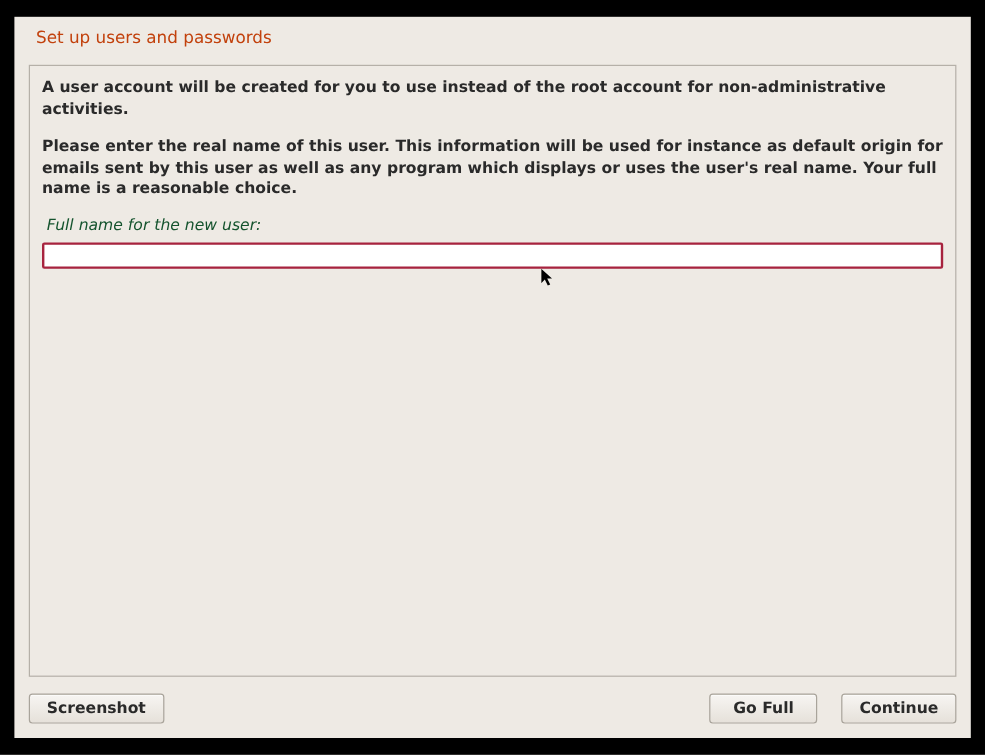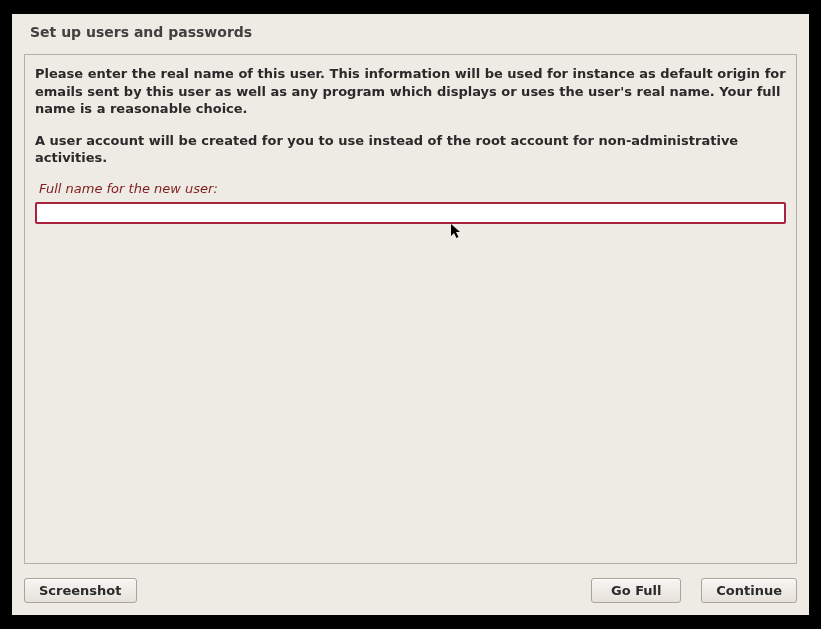--- a/index.html
+++ b/index.html
@@ -25,22 +25,22 @@
       bottom: 14px;
       background: #eeeae4;
       display: flex;
       flex-direction: column;
     }
     .header {
       padding: 10px 18px 14px;
     }
     .header h1 {
       font-size: 14px;
-      font-weight: bold;
-      color: #404040;
+      font-weight: normal;
+      color: #c2410c;
     }
     .content-pane {
       margin: 0 12px;
       flex: 1;
       background: #eeeae4;
       border: 1px solid #b5b0a8;
       padding: 10px 10px;
       display: flex;
       flex-direction: column;
     }
@@ -50,21 +50,21 @@
       color: #2a2a2a;
       line-height: 1.35;
       margin-bottom: 14px;
     }
     .desc-bold p + p {
       margin-top: 14px;
     }
     .field-label {
       font-style: italic;
       font-size: 13px;
-      color: #7f1d1d;
+      color: #14532d;
       margin: 0 0 6px 4px;
     }
     .text-input {
       width: 100%;
       height: 22px;
       background: #fff;
       border: 2px solid #a7233e;
       border-radius: 2px;
       padding: 1px 4px;
       font-size: 13px;
@@ -109,22 +109,22 @@
 </head>
 <body>
 
 <div class="window">
   <div class="header">
     <h1>Set up users and passwords</h1>
   </div>
 
   <div class="content-pane">
     <div class="desc-bold">
+      <p>A user account will be created for you to use instead of the root account for non-administrative activities.</p>
       <p>Please enter the real name of this user. This information will be used for instance as default origin for emails sent by this user as well as any program which displays or uses the user's real name. Your full name is a reasonable choice.</p>
-      <p>A user account will be created for you to use instead of the root account for non-administrative activities.</p>
     </div>
     <div class="field-label">Full name for the new user:</div>
     <input type="text" class="text-input" value="" style="">
   </div>
 
   <div class="button-bar">
     <button class="btn">Screenshot</button>
     <div class="spacer"></div>
     <button class="btn">Go Full</button>
     <button class="btn">Continue</button>

